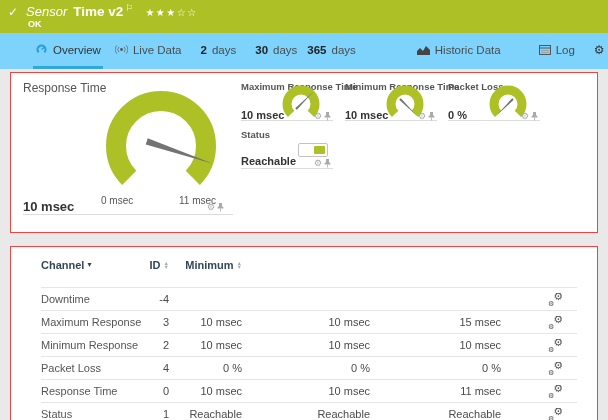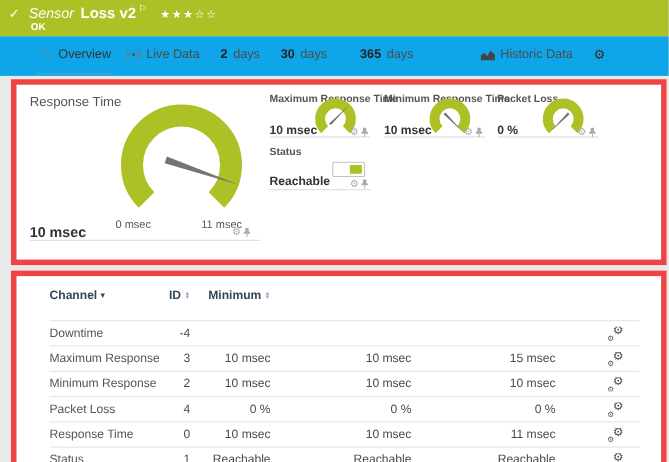--- a/index.html
+++ b/index.html
@@ -10,38 +10,38 @@
   .topbar{position:absolute;left:0;top:0;width:100%;height:33px;background:#adc126;color:#fff;}
   .topline{position:absolute;left:8px;top:4px;display:flex;align-items:baseline;white-space:nowrap;}
   .check{font-size:12px;font-weight:bold;}
   .kind{font-style:italic;font-size:13px;margin-left:8px;}
   .sensor-title{font-weight:bold;font-size:13.5px;margin-left:6px;}
   .flag{font-size:9px;margin-left:2px;position:relative;top:-5px;}
   .stars{font-size:10px;margin-left:12px;letter-spacing:1.5px;cursor:pointer;}
   .okstate{position:absolute;left:28px;top:19px;font-size:9px;font-weight:bold;}
 
   
-  .tabs{position:absolute;left:0;top:33px;width:100%;height:36px;background:#0ea5e9;display:flex;align-items:stretch;font-size:11.5px;color:#4c4c4c;}
+  .tabs{position:absolute;left:0;top:33px;width:100%;height:36px;background:#7dd3fc;display:flex;align-items:stretch;font-size:11.5px;color:#4c4c4c;}
   .tab{display:flex;align-items:center;gap:5px;box-sizing:border-box;border-bottom:3px solid transparent;padding:0 2px;cursor:pointer;white-space:nowrap;}
   .tab b{color:#222;font-weight:bold;}
   .tab .lbl{color:#4c4c4c;}
   .tab.active{border-bottom-color:#31a8dc;}
   .tab.active .lbl{color:#333;}
   .t-overview{margin-left:33px;}
   .t-live{margin-left:10px;}
   .t-2d{margin-left:15px;}
   .t-30d{margin-left:15px;}
-  .t-365d{margin-left:26px;}
+  .t-365d{margin-left:6px;}
   .t-hist{margin-left:57px;}
   .t-log{margin-left:34px;}
   .t-set{margin-left:15px;}
   .gearglyph{font-size:12px;color:#333;font-style:normal;}
 
   
-  .panel{position:absolute;left:10px;width:586px;background:#fff;border:5px solid #ef4444;box-sizing:content-box;}
+  .panel{position:absolute;left:10px;width:586px;background:#fff;border:1px solid #ef4444;box-sizing:content-box;}
   .panel-gauges{top:72px;height:159px;}
   .panel-table{top:246px;height:173px;}
 
   
   .rt-title{position:absolute;left:12px;top:8px;font-size:12px;color:#555;}
   .main-gauge-svg{position:absolute;left:85px;top:16px;}
   .scale-label{position:absolute;top:122px;width:50px;text-align:left;font-size:10px;color:#555;}
   .scale-min{left:90px;} .scale-max{left:168px;}
   .main-value{position:absolute;left:12px;top:126px;font-size:13px;font-weight:bold;color:#333;}
   .main-underline{position:absolute;left:12px;top:141px;width:210px;border-top:1px solid #ddd;}
@@ -88,21 +88,21 @@
 </style>
 </head>
 <body>
 
 <div class="screen">
 
   <header class="topbar">
     <div class="topline">
       <span class="check">✓</span>
       <span class="kind">Sensor</span>
-      <span class="sensor-title">Loss v2</span>
+      <span class="sensor-title">Time v2</span>
       <span class="flag">⚐</span>
       <span class="stars">★★★☆☆</span>
     </div>
     <div class="okstate">OK</div>
   </header>
 
   <nav class="tabs">
     <div class="tab t-overview active">
       <svg width="13" height="11" viewBox="0 0 13 11">
         <path d="M3.67 8.33 A4 4 0 1 1 9.33 8.33" fill="none" stroke="#2b9fd4" stroke-width="2.2"></path>
@@ -128,20 +128,29 @@
     </div>
     <div class="tab t-365d">
       <b>365</b>
       <span class="lbl">days</span>
     </div>
     <div class="tab t-hist">
       <svg width="13" height="10" viewBox="0 0 13 10">
         <polygon points="0,10 0,6 3,3 6,6 9,1 13,5 13,10" fill="#444"></polygon>
       </svg>
       <span class="lbl">Historic Data</span>
+    </div>
+    <div class="tab t-log">
+      <svg width="12" height="10" viewBox="0 0 12 10">
+        <rect x="0.5" y="0.5" width="11" height="9" fill="none" stroke="#555" stroke-width="1"></rect>
+        <line x1="0.5" y1="3" x2="11.5" y2="3" stroke="#555" stroke-width="1"></line>
+        <line x1="2" y1="5.5" x2="10" y2="5.5" stroke="#999" stroke-width="0.8"></line>
+        <line x1="2" y1="7.5" x2="10" y2="7.5" stroke="#999" stroke-width="0.8"></line>
+      </svg>
+      <span class="lbl">Log</span>
     </div>
     <div class="tab t-set">
       <i class="gearglyph">⚙</i>
 
     </div>
   </nav>
 
   <section class="panel panel-gauges">
     <div class="rt-title">Response Time</div>
 

